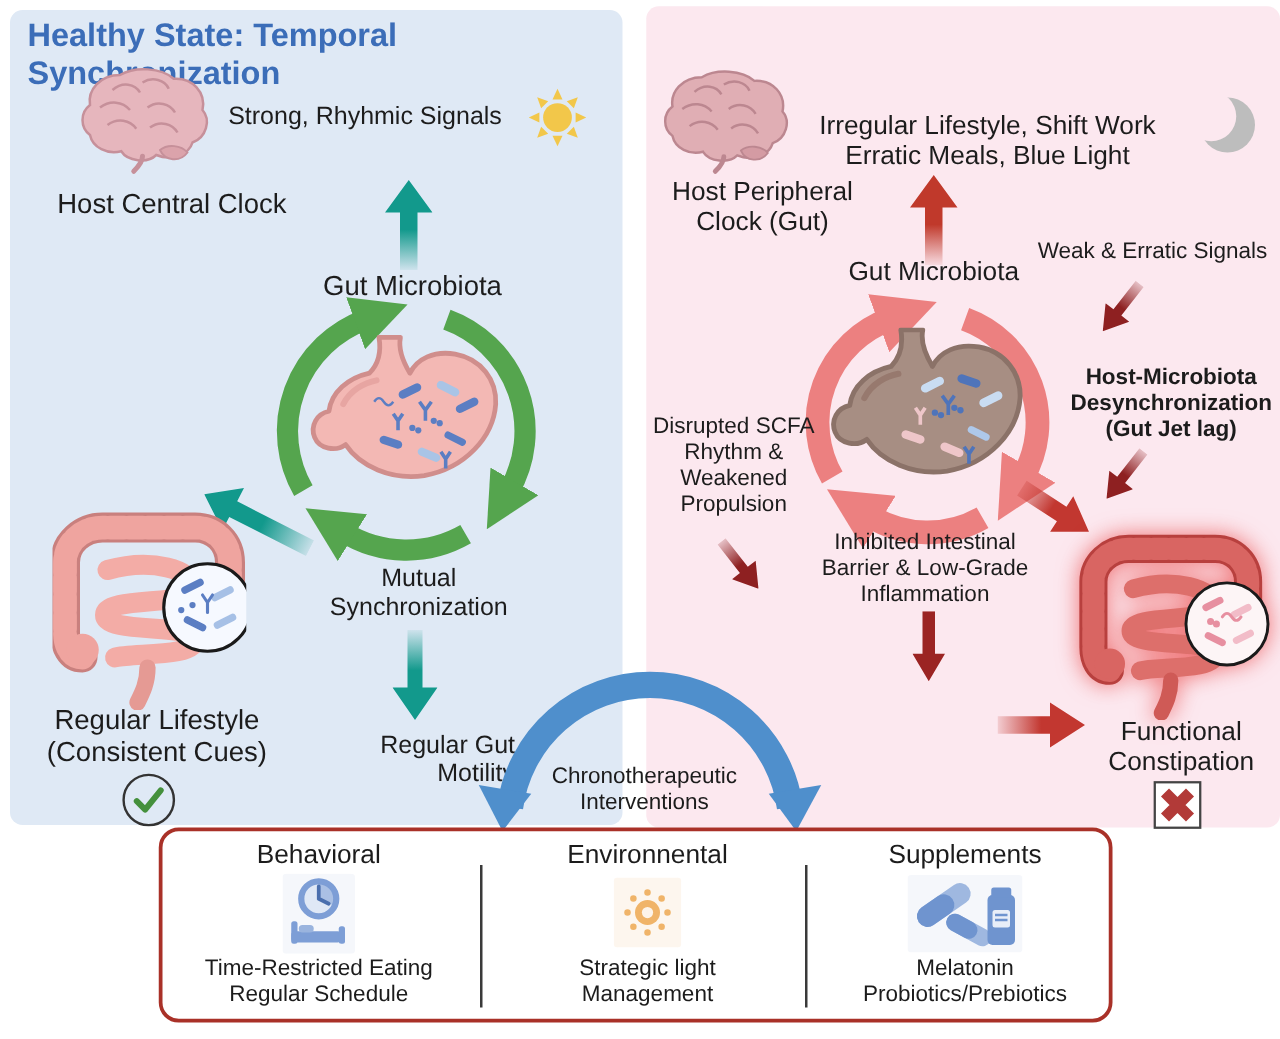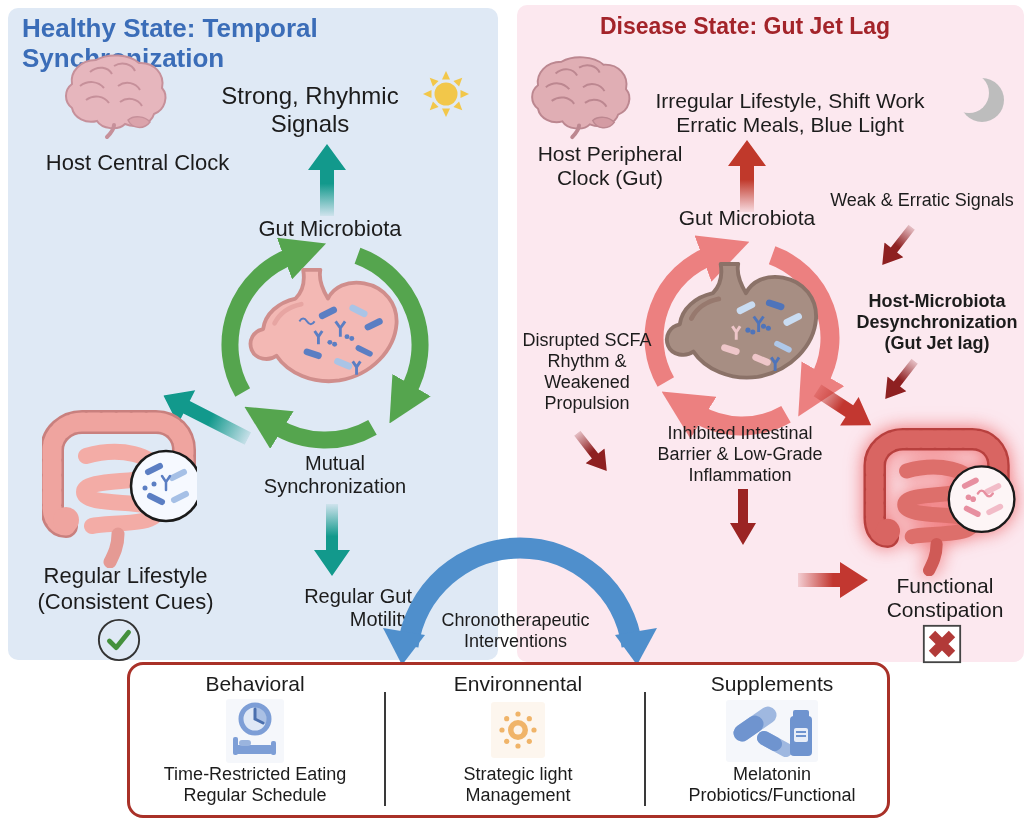--- a/index.html
+++ b/index.html
@@ -35,21 +35,21 @@
     <g stroke="#c6909a" stroke-width="2" fill="none">
       <path d="M28 22 C36 15 46 17 50 24"></path>
         <path d="M18 36 C26 30 36 31 42 38"></path>
       <path d="M52 16 C60 11 70 14 73 21"></path>
         <path d="M56 36 C64 30 74 33 78 40"></path>
       <path d="M24 50 C32 44 42 46 47 53"></path>
         <path d="M58 52 C66 46 76 49 80 56"></path>
     </g>
   </svg>
 
-  <div class="abs label" style="left:180px;top:82px;width:260px;font-size:24px;">Strong, Rhyhmic Signals</div>
+  <div class="abs label" style="left:162px;top:82px;width:260px;font-size:20px;">Strong, Rhyhmic Signals</div>
 
   <svg class="abs" style="left:422px;top:70px;" width="48" height="48" viewBox="0 0 48 48">
     <defs>
         <polygon id="sunray" points="24,1 28,9.5 20,9.5"></polygon>
       </defs>
     <g fill="#f2c74a">
       <use href="#sunray"></use>
         <use href="#sunray" transform="rotate(45 24 24)"></use>
       <use href="#sunray" transform="rotate(90 24 24)"></use>
         <use href="#sunray" transform="rotate(135 24 24)"></use>
@@ -167,21 +167,20 @@
       <stop offset="1" stop-color="#12998c"></stop>
         </linearGradient>
       </defs>
     <polygon points="18,72 0,46 12,46 12,0 24,0 24,46 36,46" fill="url(#gtd)"></polygon>
   </svg>
 
   <div class="abs label" style="left:262px;top:585px;width:150px;font-size:20px;text-align:right;">Regular Gut
 Motility</div>
 
   <div class="abs panel" id="disease-panel"></div>
-  <div class="abs label" id="dp-title">Disease State: Gut Jet Lag</div>
 
   <svg class="abs" style="left:528px;top:52px;" width="108" height="88" viewBox="0 0 110 90">
     <path d="M34 10 C18 10 8 22 10 34 C2 40 2 52 10 58 C12 68 24 74 35 71 C40 79 56 81 63 74 C75 79 89 74 92 64 C103 60 107 46 100 38 C103 24 92 12 77 13 C67 4 46 3 34 10 Z" fill="#e0aeb4" stroke="#bc8790" stroke-width="2"></path>
     <path d="M66 70 C70 79 82 80 88 72 C83 66 72 65 66 70 Z" fill="#d49ba3" stroke="#bc8790" stroke-width="1.5"></path>
     <path d="M52 75 C52 80 48 84 45 87" stroke="#bc8790" stroke-width="4" fill="none" stroke-linecap="round"></path>
     <g stroke="#bc8790" stroke-width="2" fill="none">
       <path d="M28 22 C36 15 46 17 50 24"></path>
         <path d="M18 36 C26 30 36 31 42 38"></path>
       <path d="M52 16 C60 11 70 14 73 21"></path>
         <path d="M56 36 C64 30 74 33 78 40"></path>
@@ -416,15 +415,15 @@
     <line x1="16" y1="33" x2="42" y2="15" stroke="#9fb8e0" stroke-width="17" stroke-linecap="round"></line>
     <line x1="16" y1="33" x2="29" y2="24" stroke="#6f94cf" stroke-width="17" stroke-linecap="round"></line>
     <line x1="38" y1="38" x2="60" y2="50" stroke="#9fb8e0" stroke-width="14" stroke-linecap="round"></line>
     <line x1="38" y1="38" x2="49" y2="44" stroke="#6f94cf" stroke-width="14" stroke-linecap="round"></line>
     <rect x="64" y="16" width="22" height="40" rx="4" fill="#6f94cf"></rect>
     <rect x="67" y="10" width="16" height="8" rx="2" fill="#6f94cf"></rect>
     <rect x="68" y="28" width="14" height="14" rx="2" fill="#e8eef8"></rect>
     <path d="M70 32 H80 M70 36 H80" stroke="#6f94cf" stroke-width="2"></path>
   </svg>
   <div class="abs label col-desc" style="left:672px;top:764px;width:200px;">Melatonin
-Probiotics/Functional</div>
+Probiotics/Prebiotics</div>
 
 </div>
 
 </body></html>

